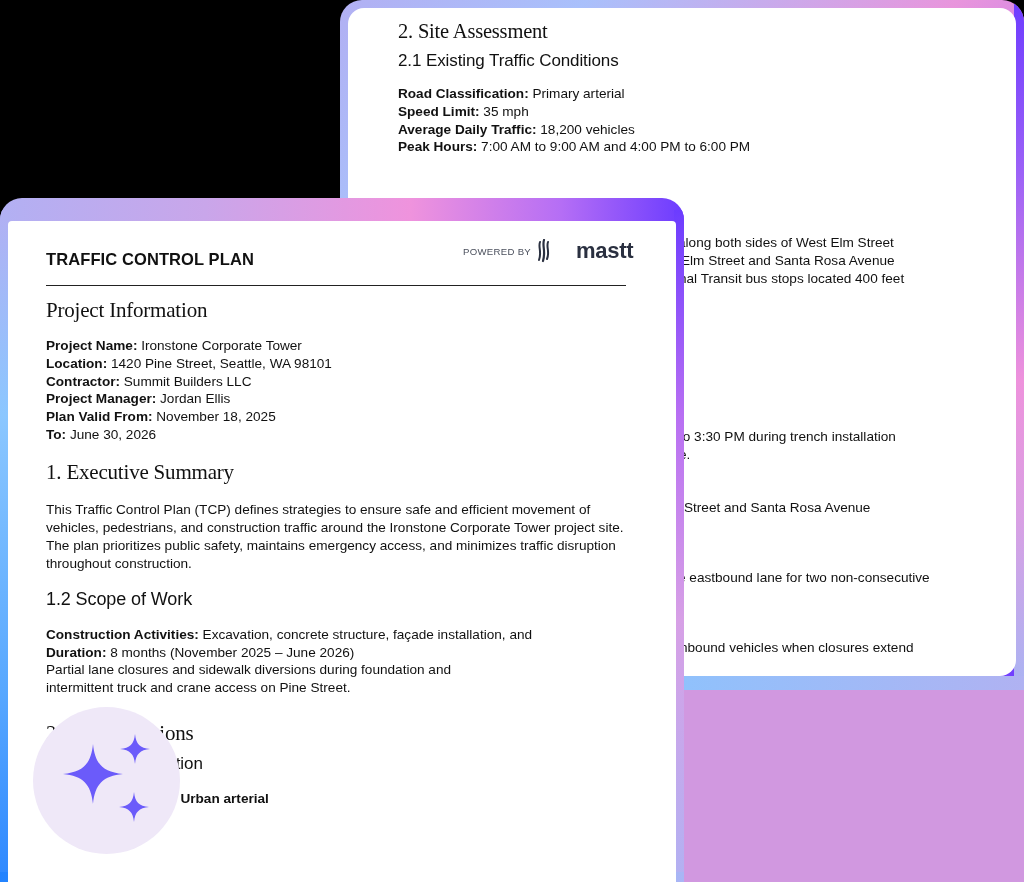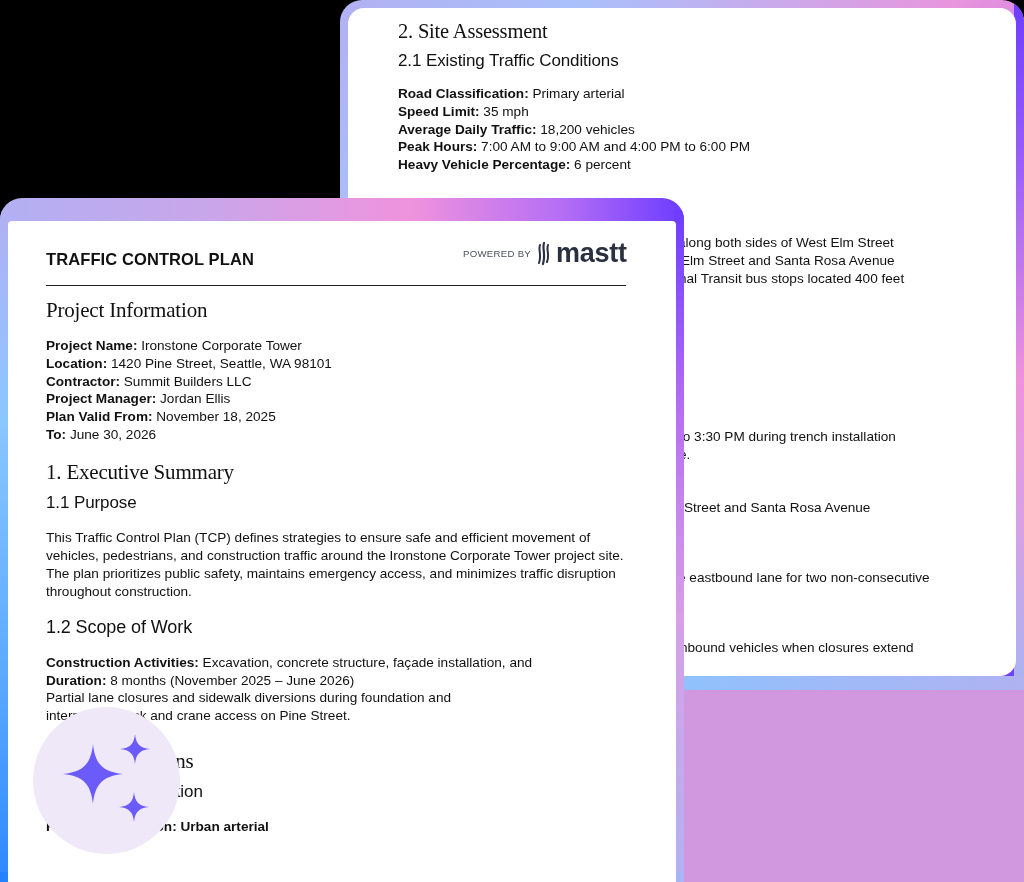--- a/index.html
+++ b/index.html
@@ -67,21 +67,21 @@
 
   .doc-title {
     position: absolute; left: 38px; top: 29px;
     font-size: 16.5px; font-weight: bold; letter-spacing: 0.1px; color: #111;
   }
   .powered {
     position: absolute; left: 455px; top: 17px; display: flex; align-items: center; gap: 6px;
   }
   .powered-label { font-size: 9.6px; color: #4a4f5c; letter-spacing: 0.3px; text-align: right; }
   .mastt-logo { display: flex; align-items: center; gap: 3px; }
-  .mastt-word { font-size: 27px; font-weight: bold; color: #2a3040; letter-spacing: -0.3px; }
+  .mastt-word { font-size: 22px; font-weight: bold; color: #2a3040; letter-spacing: -0.3px; margin-left: 20px; }
   .rule {
     position: absolute; left: 38px; top: 64px; width: 580px; height: 1px; background: #222;
   }
 
   
   .sparkle-badge {
     position: absolute; left: 33px; top: 707px; width: 147px; height: 147px;
     border-radius: 50%; background: #efe8f8;
   }
   .sparkle-badge svg { position: absolute; left: 0; top: 0; }
@@ -96,21 +96,20 @@
 </div>
 <div class="back-card">
   <div class="content" style="left:50px; top:12px;">
     <div class="h1" style="font-size:20.5px;">2. Site Assessment</div>
     <div class="h2" style="margin-top:8px; font-size:17px;">2.1 Existing Traffic Conditions</div>
     <div style="margin-top:14px;">
       <div class="kv"><b>Road Classification:</b><span> Primary arterial</span></div>
       <div class="kv"><b>Speed Limit:</b><span> 35 mph</span></div>
       <div class="kv"><b>Average Daily Traffic:</b><span> 18,200 vehicles</span></div>
       <div class="kv"><b>Peak Hours:</b><span> 7:00 AM to 9:00 AM and 4:00 PM to 6:00 PM</span></div>
-      <div class="kv"><b>Heavy Vehicle Percentage:</b><span> 6 percent</span></div>
     </div>
   </div>
 
   <div class="back-frag" style="left:330px; top:226px;">along both sides of West Elm Street</div>
   <div class="back-frag" style="left:333px; top:244px;">Elm Street and Santa Rosa Avenue</div>
   <div class="back-frag" style="left:331px; top:262px;">nal Transit bus stops located 400 feet</div>
   <div class="back-frag" style="left:331px; top:420px;"> to 3:30 PM during trench installation</div>
   <div class="back-frag" style="left:331px; top:438px;">e.</div>
   <div class="back-frag" style="left:336px; top:491px;">Street and Santa Rosa Avenue</div>
   <div class="back-frag" style="left:330px; top:561px;">e eastbound lane for two non-consecutive</div>
@@ -144,21 +143,20 @@
     <div style="margin-top:14px;">
       <div class="kv"><b>Project Name:</b><span> Ironstone Corporate Tower</span></div>
       <div class="kv"><b>Location:</b><span> 1420 Pine Street, Seattle, WA 98101</span></div>
       <div class="kv"><b>Contractor:</b><span> Summit Builders LLC</span></div>
       <div class="kv"><b>Project Manager:</b><span> Jordan Ellis</span></div>
       <div class="kv"><b>Plan Valid From:</b><span> November 18, 2025</span></div>
       <div class="kv"><b>To:</b><span> June 30, 2026</span></div>
     </div>
 
     <div class="h1" style="margin-top:16px; font-size:21px;">1. Executive Summary</div>
-    <div class="h2" style="margin-top:8px;">1.1 Purpose</div>
     <div class="para" style="margin-top:16px; width:585px;">This Traffic Control Plan (TCP) defines strategies to ensure safe and efficient movement of vehicles, pedestrians, and construction traffic around the Ironstone Corporate Tower project site. The plan prioritizes public safety, maintains emergency access, and minimizes traffic disruption throughout construction.</div>
 
     <div class="h2" style="margin-top:16px; font-size:18px;">1.2 Scope of Work</div>
     <div style="margin-top:16px;">
       <div class="kv"><b>Construction Activities:</b><span> Excavation, concrete structure, façade installation, and</span></div>
       <div class="kv"><b>Duration:</b><span> 8 months (November 2025 – June 2026)</span></div>
       <div class="kv"><span>Partial lane closures and sidewalk diversions during foundation and</span></div>
       <div class="kv"><span>intermittent truck and crane access on Pine Street.</span></div>
     </div>
 

